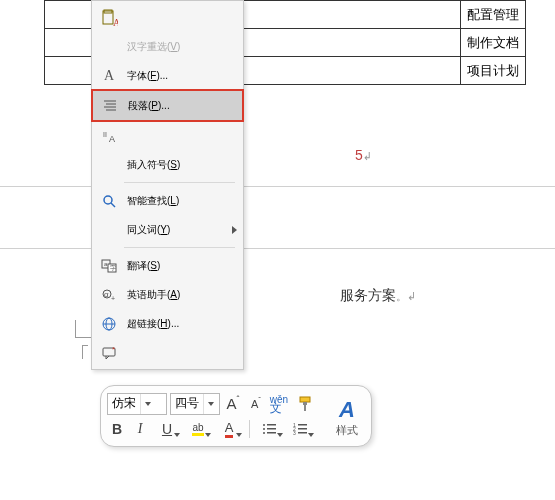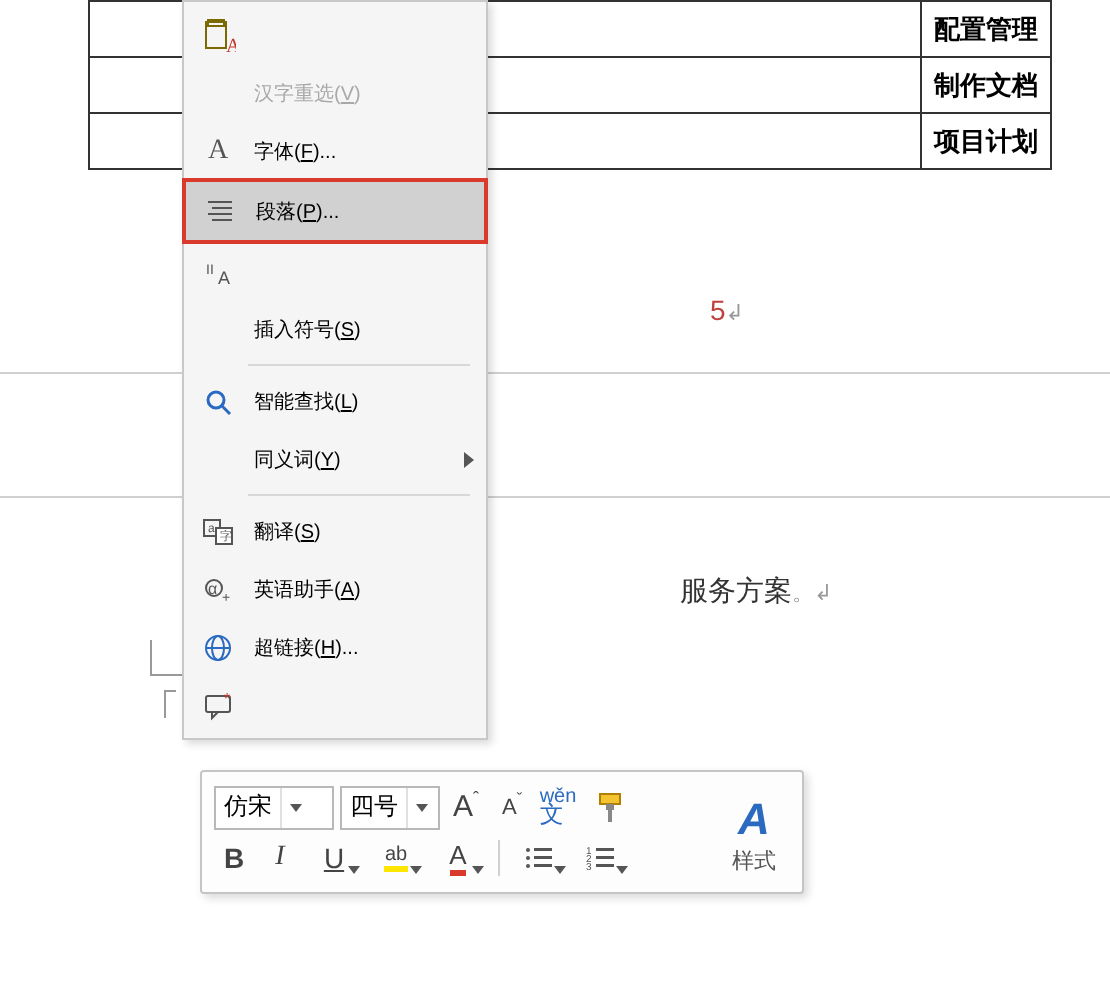--- a/index.html
+++ b/index.html
@@ -12,21 +12,21 @@
   position: relative;
   overflow: hidden;
 }
 .doc-bg { position: absolute; inset: 0; background: #fff; }
 .table-bg {
   position: absolute; top: 0; left: 44px; right: 0;
   border-collapse: collapse;
 }
 .table-bg td {
   border: 1px solid #333; padding: 2px 6px; height: 28px;
-  font-size: 13px; vertical-align: middle; font-weight: bold;
+  font-size: 13px; vertical-align: middle;
 }
 .table-bg td.c1 { width: 54px; }
 .table-bg td.c2 { width: 362px; }
 .table-bg td.c3 { }
 .pm { color: #888; font-size: 11px; }
 .hr-line { position: absolute; left: 0; right: 0; top: 186px; height: 1px; background: #d0d0d0; }
 .hr-line2 { position: absolute; left: 0; right: 0; top: 248px; height: 1px; background: #d0d0d0; }
 .doc-num {
   position: absolute; top: 147px; left: 355px; color: #c04040; font-size: 14px;
 }
@@ -67,22 +67,22 @@
 }
 .ctx-label { flex: 1; font-size: 10px; white-space: nowrap; }
 .ctx-item .u { text-decoration: underline; }
 .ctx-arrow { width: 0; height: 0; border-left: 5px solid #555;
   border-top: 4px solid transparent; border-bottom: 4px solid transparent;
   position: absolute; right: 6px; top: 50%; margin-top: -4px; }
 .ctx-sep { height: 1px; background: #d8d8d8; margin: 3px 8px 3px 32px; }
 
 
 .float-tb {
-  position: absolute; top: 385px; left: 100px; width: 302px; height: 62px;
-  background: #fdfdfd; border: 1px solid #c5c5c5; border-radius: 2px;
+  position: absolute; top: 385px; left: 100px; width: 272px; height: 62px;
+  background: #fdfdfd; border: 1px solid #c5c5c5; border-radius: 14px;
   box-shadow: 2px 2px 5px rgba(0,0,0,.15);
   padding: 5px 6px;
 }
 .tb-row { display: flex; align-items: center; height: 25px; gap: 3px; }
 .tb-cbo {
   display: flex; align-items: center; border: 1px solid #b8b8b8;
   height: 22px; background: #fff; font-size: 12px;
 }
 .tb-cbo-text { padding: 0 4px; }
 .tb-cbo-arr { width: 14px; display: flex; align-items: center; justify-content: center;

